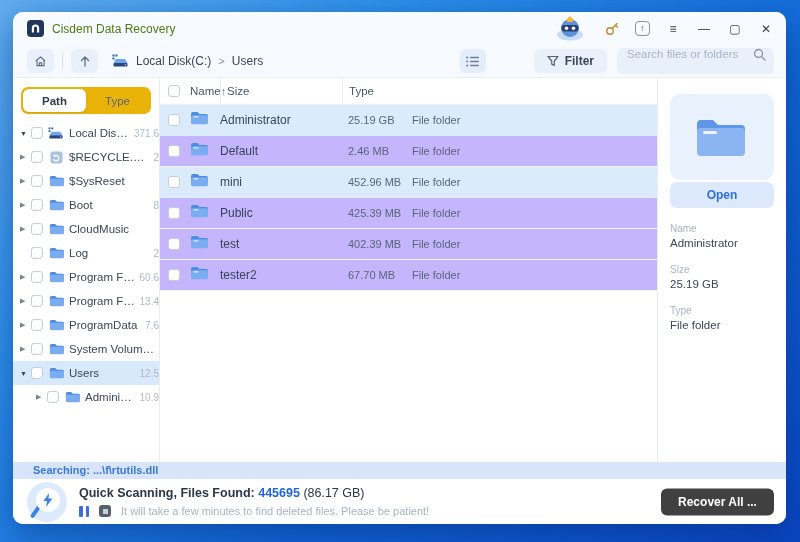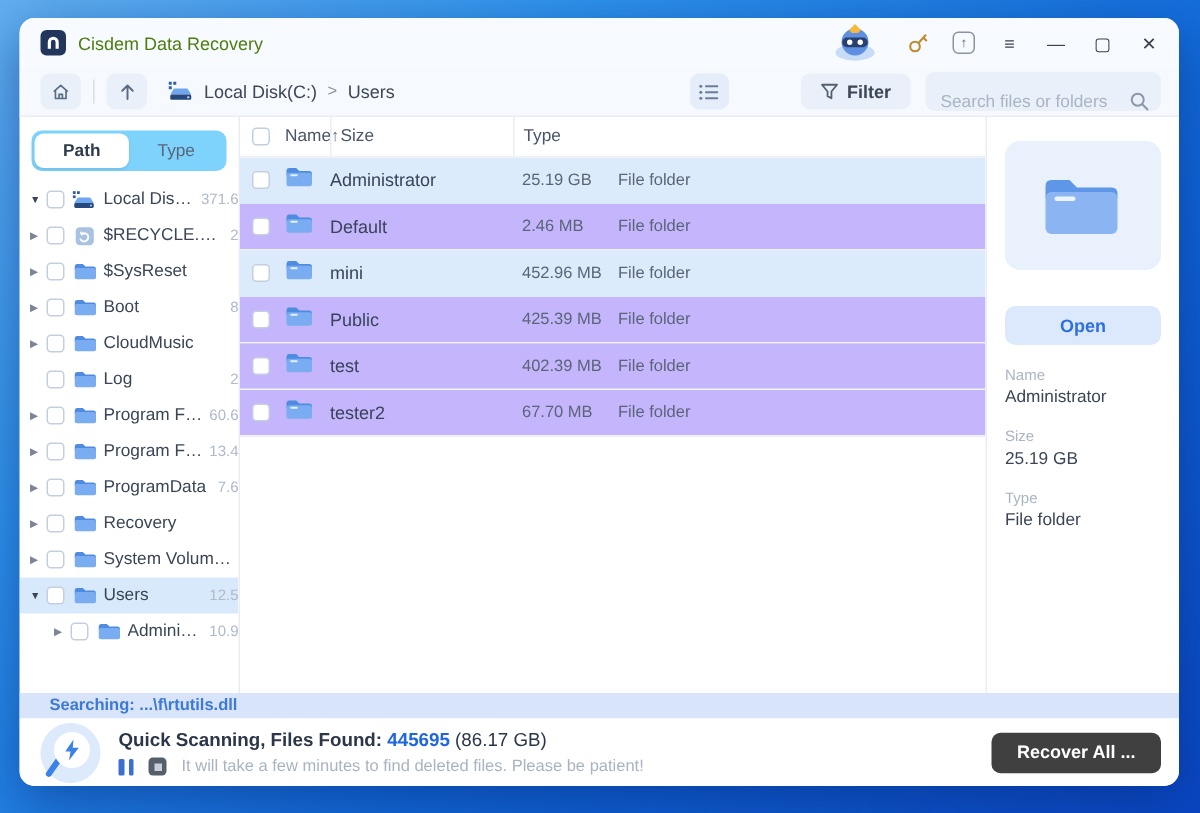--- a/index.html
+++ b/index.html
@@ -27,28 +27,28 @@
 
   
   .toolbar { height:33px; background:#F6F9FD; border-bottom:1px solid #E9EEF4; display:flex; align-items:center; padding:0 12px 0 14px; flex:0 0 auto; }
   .nav-btn { width:27px; height:24px; border-radius:6px; background:#E9F0FA; display:flex; align-items:center; justify-content:center; color:#5A6B84; cursor:pointer; }
   .v-div { width:1px; height:16px; background:#D8DFE9; margin:0 8px; }
   .crumb { display:flex; align-items:center; gap:7px; margin-left:14px; font-size:12px; color:#3C4656; flex:1; }
   .crumb-sep { color:#8A94A4; font-size:11px; }
   .view-btn { width:26px; height:24px; border-radius:6px; background:#E4EDF9; display:flex; align-items:center; justify-content:center; margin-right:48px; cursor:pointer; }
   .filter-btn { height:24px; padding:0 13px; border-radius:6px; background:#E9F0FA; display:flex; align-items:center; gap:6px;
     font-size:12px; font-weight:bold; color:#3C4656; margin-right:10px; cursor:pointer; }
-  .search-box { width:157px; height:26px; border-radius:6px; background:#E9F0FA; display:flex; align-items:flex-end; padding:0 8px 0 10px; }
+  .search-box { width:157px; height:26px; border-radius:6px; background:#E9F0FA; display:flex; align-items:flex-start; padding:0 8px 0 10px; }
   .search-box input { flex:1; border:none; outline:none; background:transparent; font-size:11.5px; color:#3C4656; font-family:inherit; min-width:0; }
   .search-box input::placeholder { color:#A9B4C4; }
 
   
   .content { flex:1; display:flex; min-height:0; }
   .sidebar { width:147px; border-right:1px solid #E9EDF3; display:flex; flex-direction:column; overflow:hidden; }
-  .tabbar { margin:9px 8px 7px; height:27px; background:#7dd3fc; border-radius:7px; display:flex; padding:2px; }
+  .tabbar { margin:9px 8px 7px; height:27px; background:#eab308; border-radius:7px; display:flex; padding:2px; }
   .tab { flex:1; border-radius:6px; display:flex; align-items:center; justify-content:center; font-size:11.5px; color:#5A6578; cursor:pointer; }
   .tab.active { background:#fff; color:#2F3A4C; font-weight:bold; box-shadow:0 1px 2px rgba(40,60,100,.12); }
   .tree { flex:1; overflow:hidden; }
   .tree-row { height:24px; display:flex; align-items:center; padding-left:7px; font-size:11.5px; color:#3A4556; cursor:pointer; white-space:nowrap; }
   .tree-row.selected { background:#D9E9FC; }
   .tree-row.indent1 { padding-left:23px; }
   .twisty { width:11px; font-size:7px; color:#7A8698; flex:0 0 auto; }
   .twisty.down { color:#3A4556; }
   .cb { width:12px; height:12px; border:1.4px solid #C3CFDF; border-radius:3px; background:#fff; flex:0 0 auto; margin-right:5px; cursor:pointer; }
   .tree-ico { width:16px; display:flex; justify-content:center; margin-right:5px; flex:0 0 auto; }
@@ -63,21 +63,21 @@
   .name-h { display:flex; align-items:center; justify-content:space-between; padding-right:8px; }
   .sort-arrow { color:#6B7280; font-size:11px; }
   .rows { flex:1; overflow:hidden; }
   .file-row { height:31px; border-bottom:1px solid #F1F4F8; cursor:pointer; background:#c4b5fd; }
   .file-row.hl { background:#DCEBFC; border-bottom-color:#DCEBFC; }
   .fname { font-size:12px; color:#39445A; overflow:hidden; text-overflow:ellipsis; white-space:nowrap; }
   .fsize, .ftype { font-size:11px; color:#5A6578; padding-left:6px; }
 
   .details { width:129px; border-left:1px solid #E9EDF3; padding:16px 12px 0; overflow:hidden; }
   .preview { width:104px; height:86px; background:#E9F1FD; border-radius:10px; display:flex; align-items:center; justify-content:center; }
-  .open-btn { width:104px; height:26px; margin-top:24px; border-radius:7px; background:#DCE9FC;
+  .open-btn { width:104px; height:26px; margin-top:2px; border-radius:7px; background:#DCE9FC;
     color:#2E6FE0; font-size:12px; font-weight:bold; display:flex; align-items:center; justify-content:center; cursor:pointer; }
   .fld-label { margin-top:15px; font-size:10px; color:#A9B4C4; }
   .fld-value { margin-top:3px; font-size:11.5px; color:#3A4556; }
 
   
   .searching { height:17px; background:#D7E4F9; font-size:11px; font-weight:bold; color:#3C79D8;
     line-height:17px; padding-left:20px; flex:0 0 auto; white-space:nowrap; overflow:hidden; }
   .statusbar { height:45px; background:#fff; display:flex; align-items:center; padding:0 16px 0 14px; flex:0 0 auto; position:relative; }
   .scan-ico { width:40px; height:40px; position:relative; flex:0 0 auto; margin-right:12px; }
   .scan-outer { position:absolute; inset:0; border-radius:50%; background:#DCEAFB; }
@@ -302,32 +302,20 @@
           </div>
           <div class="tree-row">
             <span class="twisty">▶</span>
             <span class="cb"></span>
             <span class="tree-ico">
               <svg width="15" height="12" viewBox="0 0 18 14">
                 <path d="M1 3 q0-2 2-2 h4.5 l2 2 h6.5 q2 0 2 2 v1 H1z" fill="#4E8CE2"></path>
                 <rect x="1" y="4.2" width="17" height="9" rx="1.6" fill="#79ACF0"></rect>
               </svg>
             </span>
-            <span class="tree-label">Recovery</span>
-            <span class="tree-size"></span>
-          </div>
-          <div class="tree-row">
-            <span class="twisty">▶</span>
-            <span class="cb"></span>
-            <span class="tree-ico">
-              <svg width="15" height="12" viewBox="0 0 18 14">
-                <path d="M1 3 q0-2 2-2 h4.5 l2 2 h6.5 q2 0 2 2 v1 H1z" fill="#4E8CE2"></path>
-                <rect x="1" y="4.2" width="17" height="9" rx="1.6" fill="#79ACF0"></rect>
-              </svg>
-            </span>
             <span class="tree-label">System Volume Inform...</span>
             <span class="tree-size"></span>
           </div>
           <div class="tree-row selected">
             <span class="twisty down">▼</span>
             <span class="cb"></span>
             <span class="tree-ico">
               <svg width="15" height="12" viewBox="0 0 18 14">
                 <path d="M1 3 q0-2 2-2 h4.5 l2 2 h6.5 q2 0 2 2 v1 H1z" fill="#4E8CE2"></path>
                 <rect x="1" y="4.2" width="17" height="9" rx="1.6" fill="#79ACF0"></rect>

